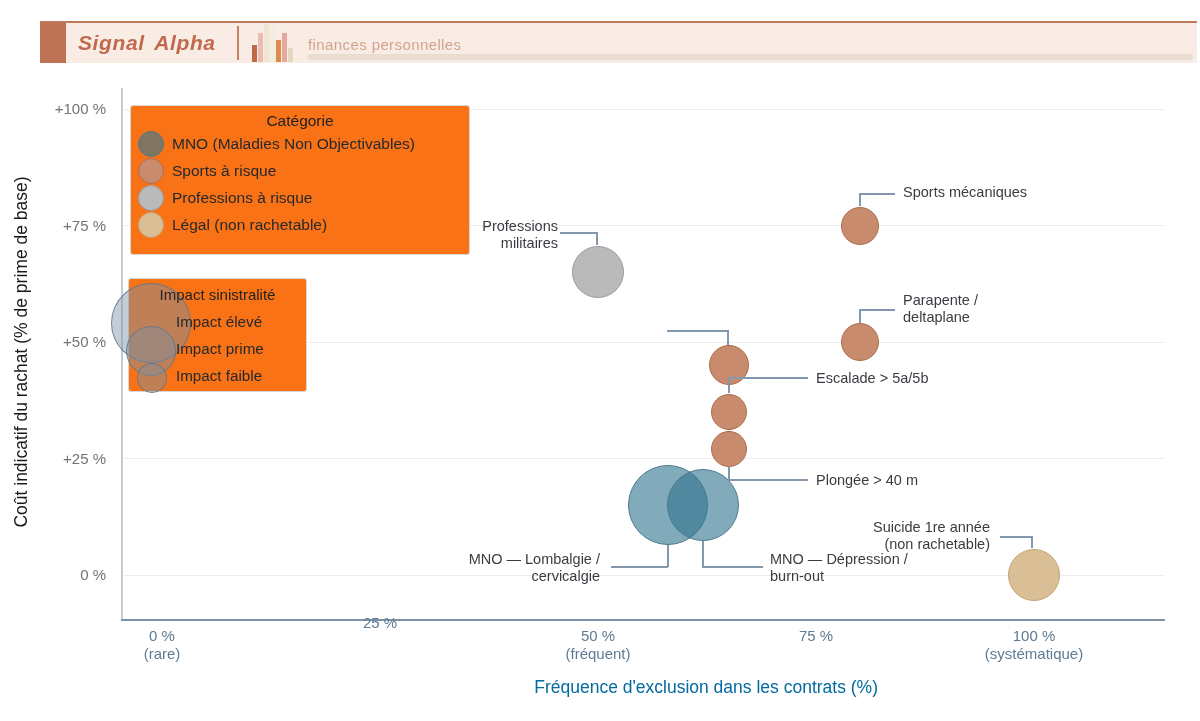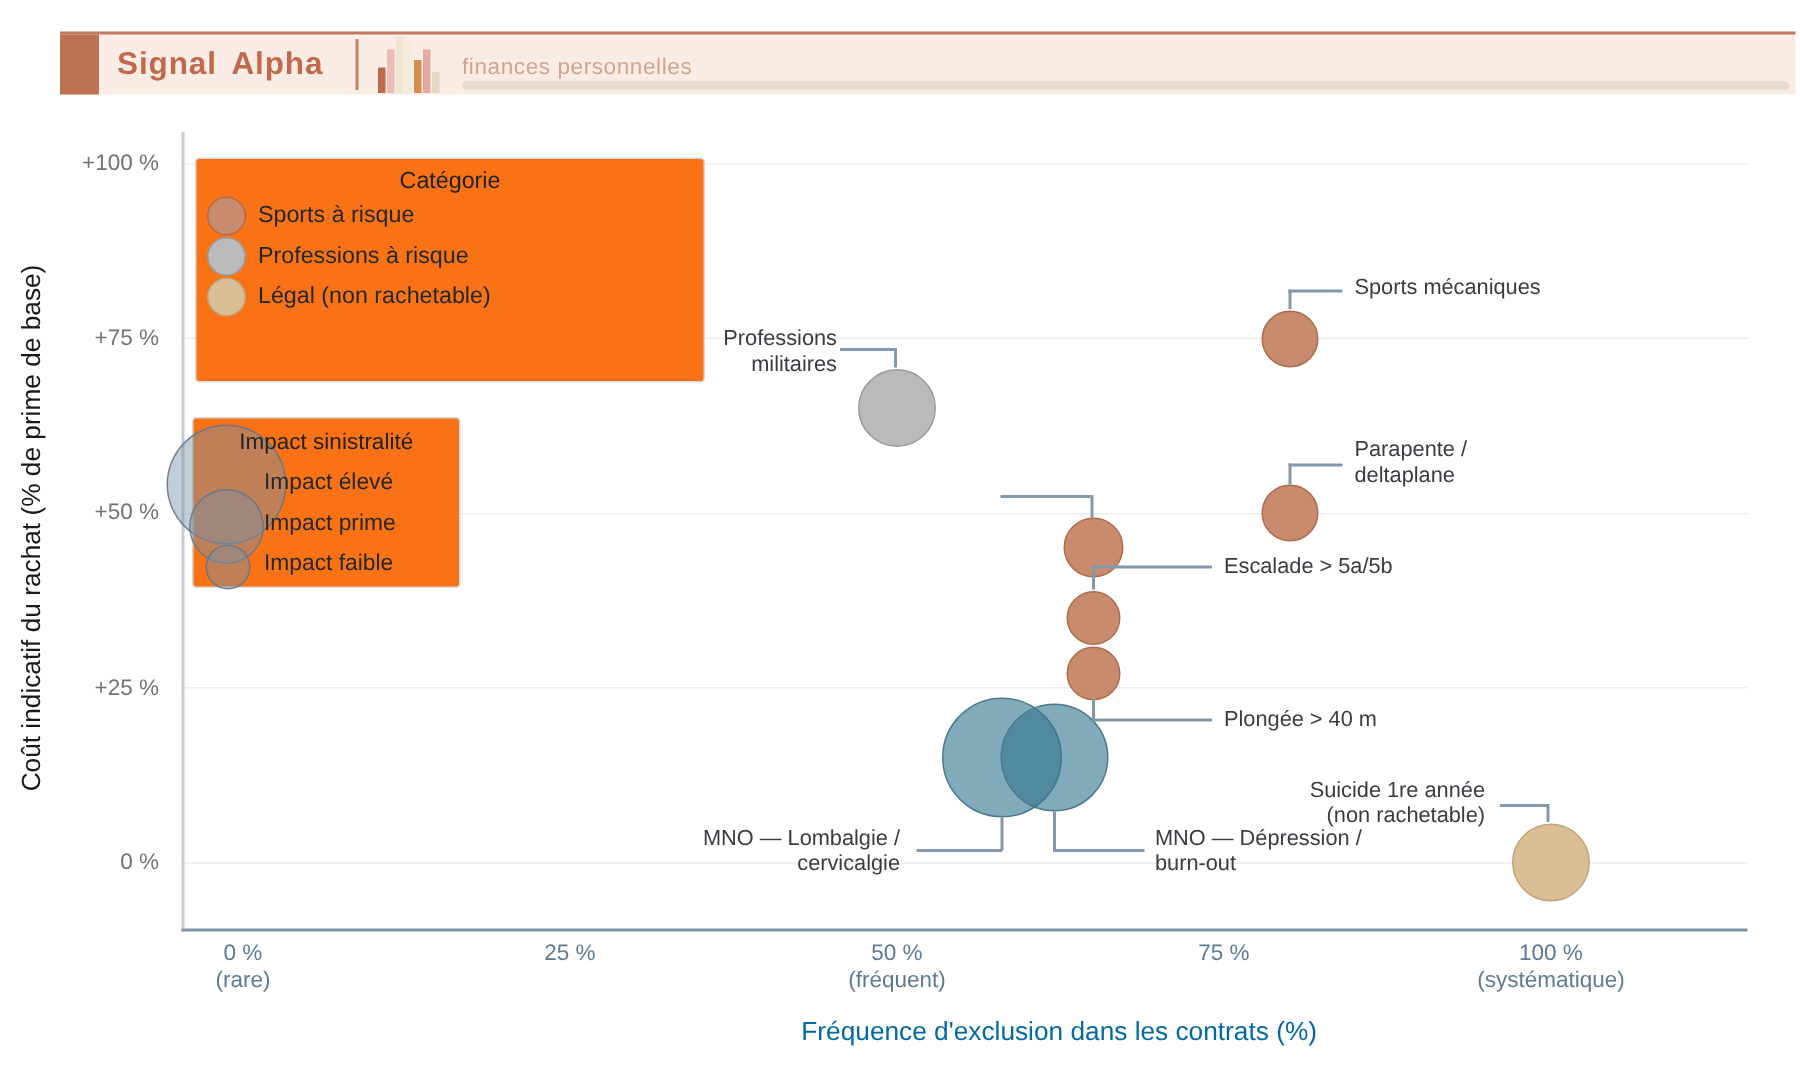--- a/index.html
+++ b/index.html
@@ -4,21 +4,21 @@
 <style>
   html,body{margin:0;padding:0;background:#fff;width:1200px;height:721px;overflow:hidden;
     font-family:"Liberation Sans",sans-serif;}
   #page{position:relative;width:1200px;height:721px;background:#fff;}
 
   
   #app-header{position:absolute;left:40px;top:21px;width:1157px;height:40px;
     background:#f9ece5;border-top:2px solid #c0795c;}
   #brand-square{position:absolute;left:0;top:0;width:26px;height:40px;background:#bd7254;}
   #brand-name{position:absolute;left:38px;top:0;height:40px;line-height:40px;
-    font-size:21px;font-weight:700;color:#c0694c;letter-spacing:.6px;word-spacing:4px;}
+    font-size:21px;font-weight:700;color:#c0694c;letter-spacing:.6px;word-spacing:4px;font-style:italic;}
   #header-divider{position:absolute;left:197px;top:3px;width:2px;height:34px;background:#c9805f;}
   #logo-bars{position:absolute;left:212px;bottom:1px;display:flex;align-items:flex-end;gap:1px;}
   #logo-bars div{width:5px;}
   #tagline{position:absolute;left:268px;top:13px;font-size:15px;color:#d2a48e;letter-spacing:.4px;}
   #tagline-underline{position:absolute;left:268px;top:31px;right:4px;height:6px;
     background:#e9dcd1;border-radius:3px;}
 
   
   #chart-layer{position:absolute;left:0;top:0;width:1200px;height:721px;}
   .gridline{position:absolute;height:1px;background:#ededed;}
@@ -79,21 +79,21 @@
       <div class="gridline" style="left: 121px; top: 458px; width: 1044px;"></div>
       <div class="ytick" style="left: 18px; top: 448.5px;">+25 %</div>
       <div class="gridline" style="left: 121px; top: 574.5px; width: 1044px;"></div>
       <div class="ytick" style="left: 18px; top: 565px;">0 %</div>
       <div class="axis-left" style="left: 121px; top: 88px; height: 531px;"></div>
       <div class="axis-bottom" style="left: 121px; top: 619px; width: 1044px;"></div>
       <div class="xtick" style="left: 97px; top: 627px;">
         <div>0 %</div>
         <div>(rare)</div>
       </div>
-      <div class="xtick" style="left: 315px; top: 627px;">
+      <div class="xtick" style="left: 315px; top: 614px;">
         <div>25 %</div>
       </div>
       <div class="xtick" style="left: 533px; top: 627px;">
         <div>50 %</div>
         <div>(fréquent)</div>
       </div>
       <div class="xtick" style="left: 751px; top: 627px;">
         <div>75 %</div>
       </div>
       <div class="xtick" style="left: 969px; top: 627px;">
@@ -157,20 +157,24 @@
         <div>(non rachetable)</div>
       </div>
     </div>
 
   <div id="y-axis-title">Coût indicatif du rachat (% de prime de base)</div>
   <div id="x-axis-title">Fréquence d'exclusion dans les contrats (%)</div>
 
   <div id="cat-legend" class="legend-box">
     <div class="legend-title">Catégorie</div>
     <div class="cat-row">
+      <span class="cat-dot" style="background: rgba(52, 118, 143, 0.62); border-color: rgb(76, 122, 141);"></span>
+      <span class="cat-label">MNO (Maladies Non Objectivables)</span>
+    </div>
+    <div class="cat-row">
       <span class="cat-dot" style="background: rgb(201, 139, 110); border-color: rgb(176, 107, 75);"></span>
       <span class="cat-label">Sports à risque</span>
     </div>
     <div class="cat-row">
       <span class="cat-dot" style="background: rgb(186, 186, 186); border-color: rgb(155, 155, 155);"></span>
       <span class="cat-label">Professions à risque</span>
     </div>
     <div class="cat-row">
       <span class="cat-dot" style="background: rgb(218, 191, 150); border-color: rgb(194, 165, 119);"></span>
       <span class="cat-label">Légal (non rachetable)</span>

